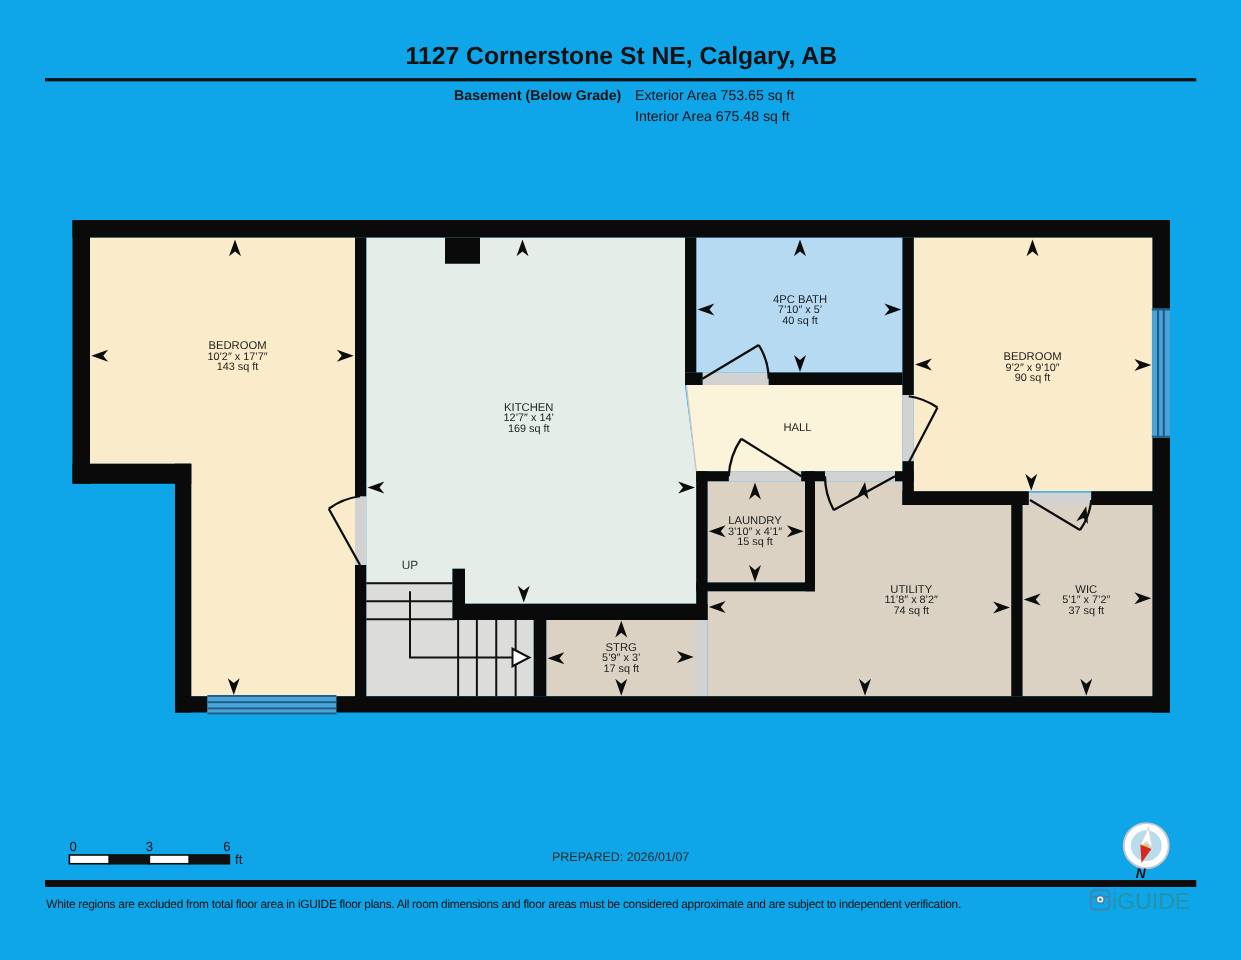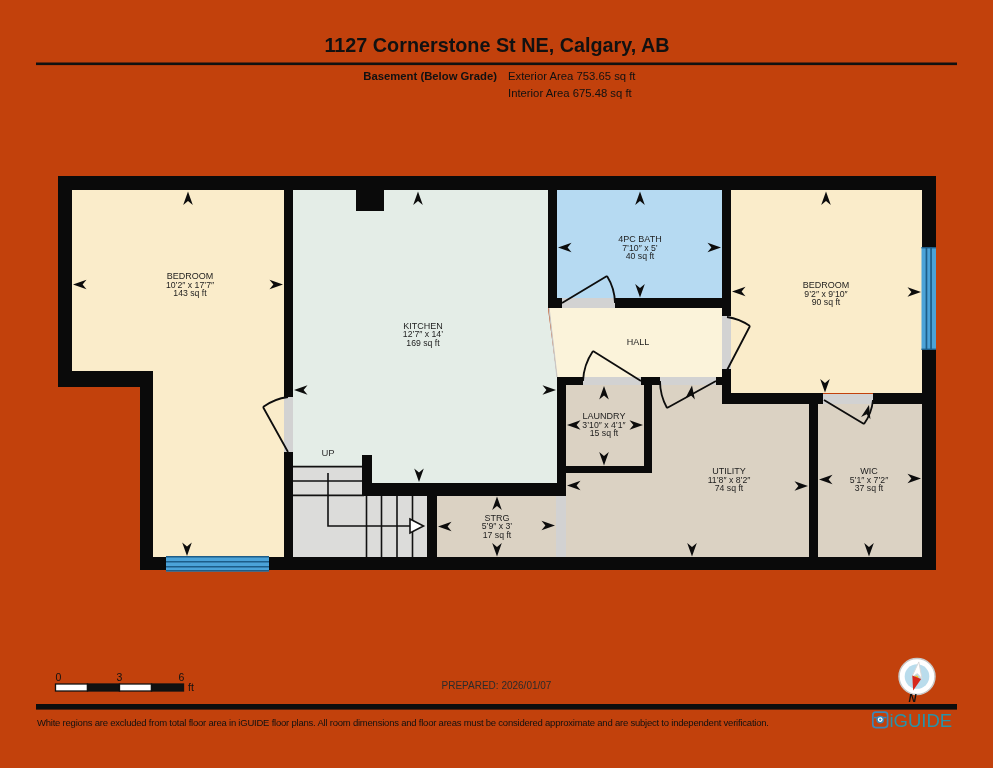--- a/index.html
+++ b/index.html
@@ -1,16 +1,16 @@
 <!DOCTYPE html>
 <html><head>
 <meta charset="utf-8">
 <style>
   html,body{margin:0;padding:0;background:#ffffff;}
-  #page{position:relative;width:993px;height:768px;background:#c2410c;overflow:hidden;
+  #page{position:relative;width:993px;height:768px;background:#0ea5e9;overflow:hidden;
         font-family:"Liberation Sans", sans-serif;}
   svg{position:absolute;left:0;top:0;}
   text{font-family:"Liberation Sans", sans-serif;}
 </style>
 </head>
 <body>
 <div id="page">
 <svg width="993" height="768" viewBox="0 0 993 768">
 
 <g>

